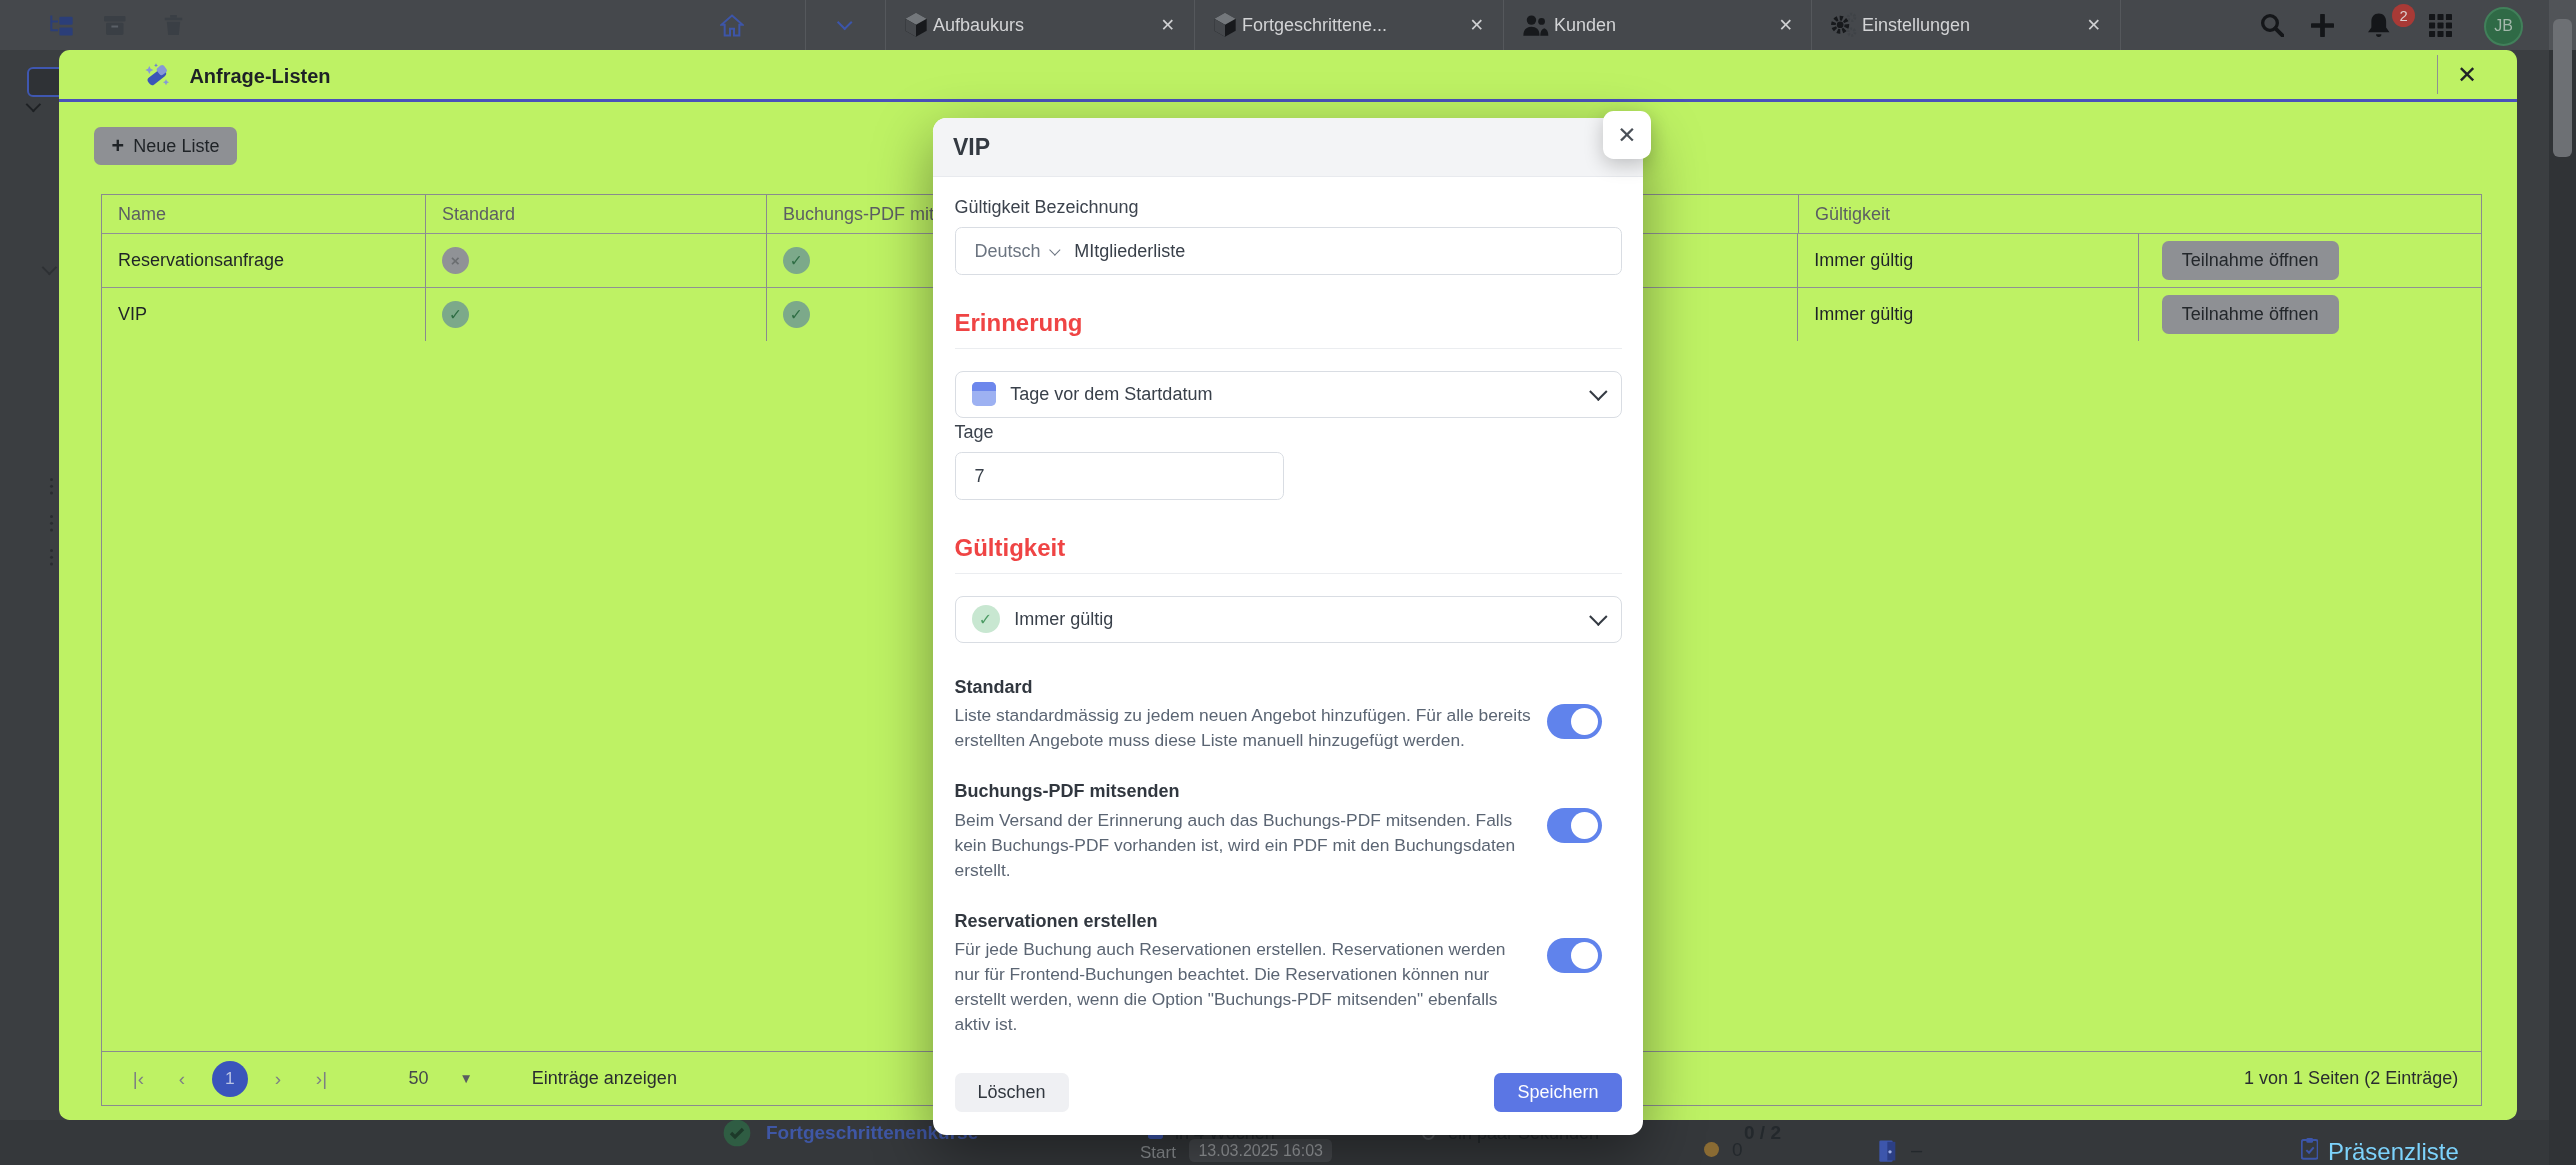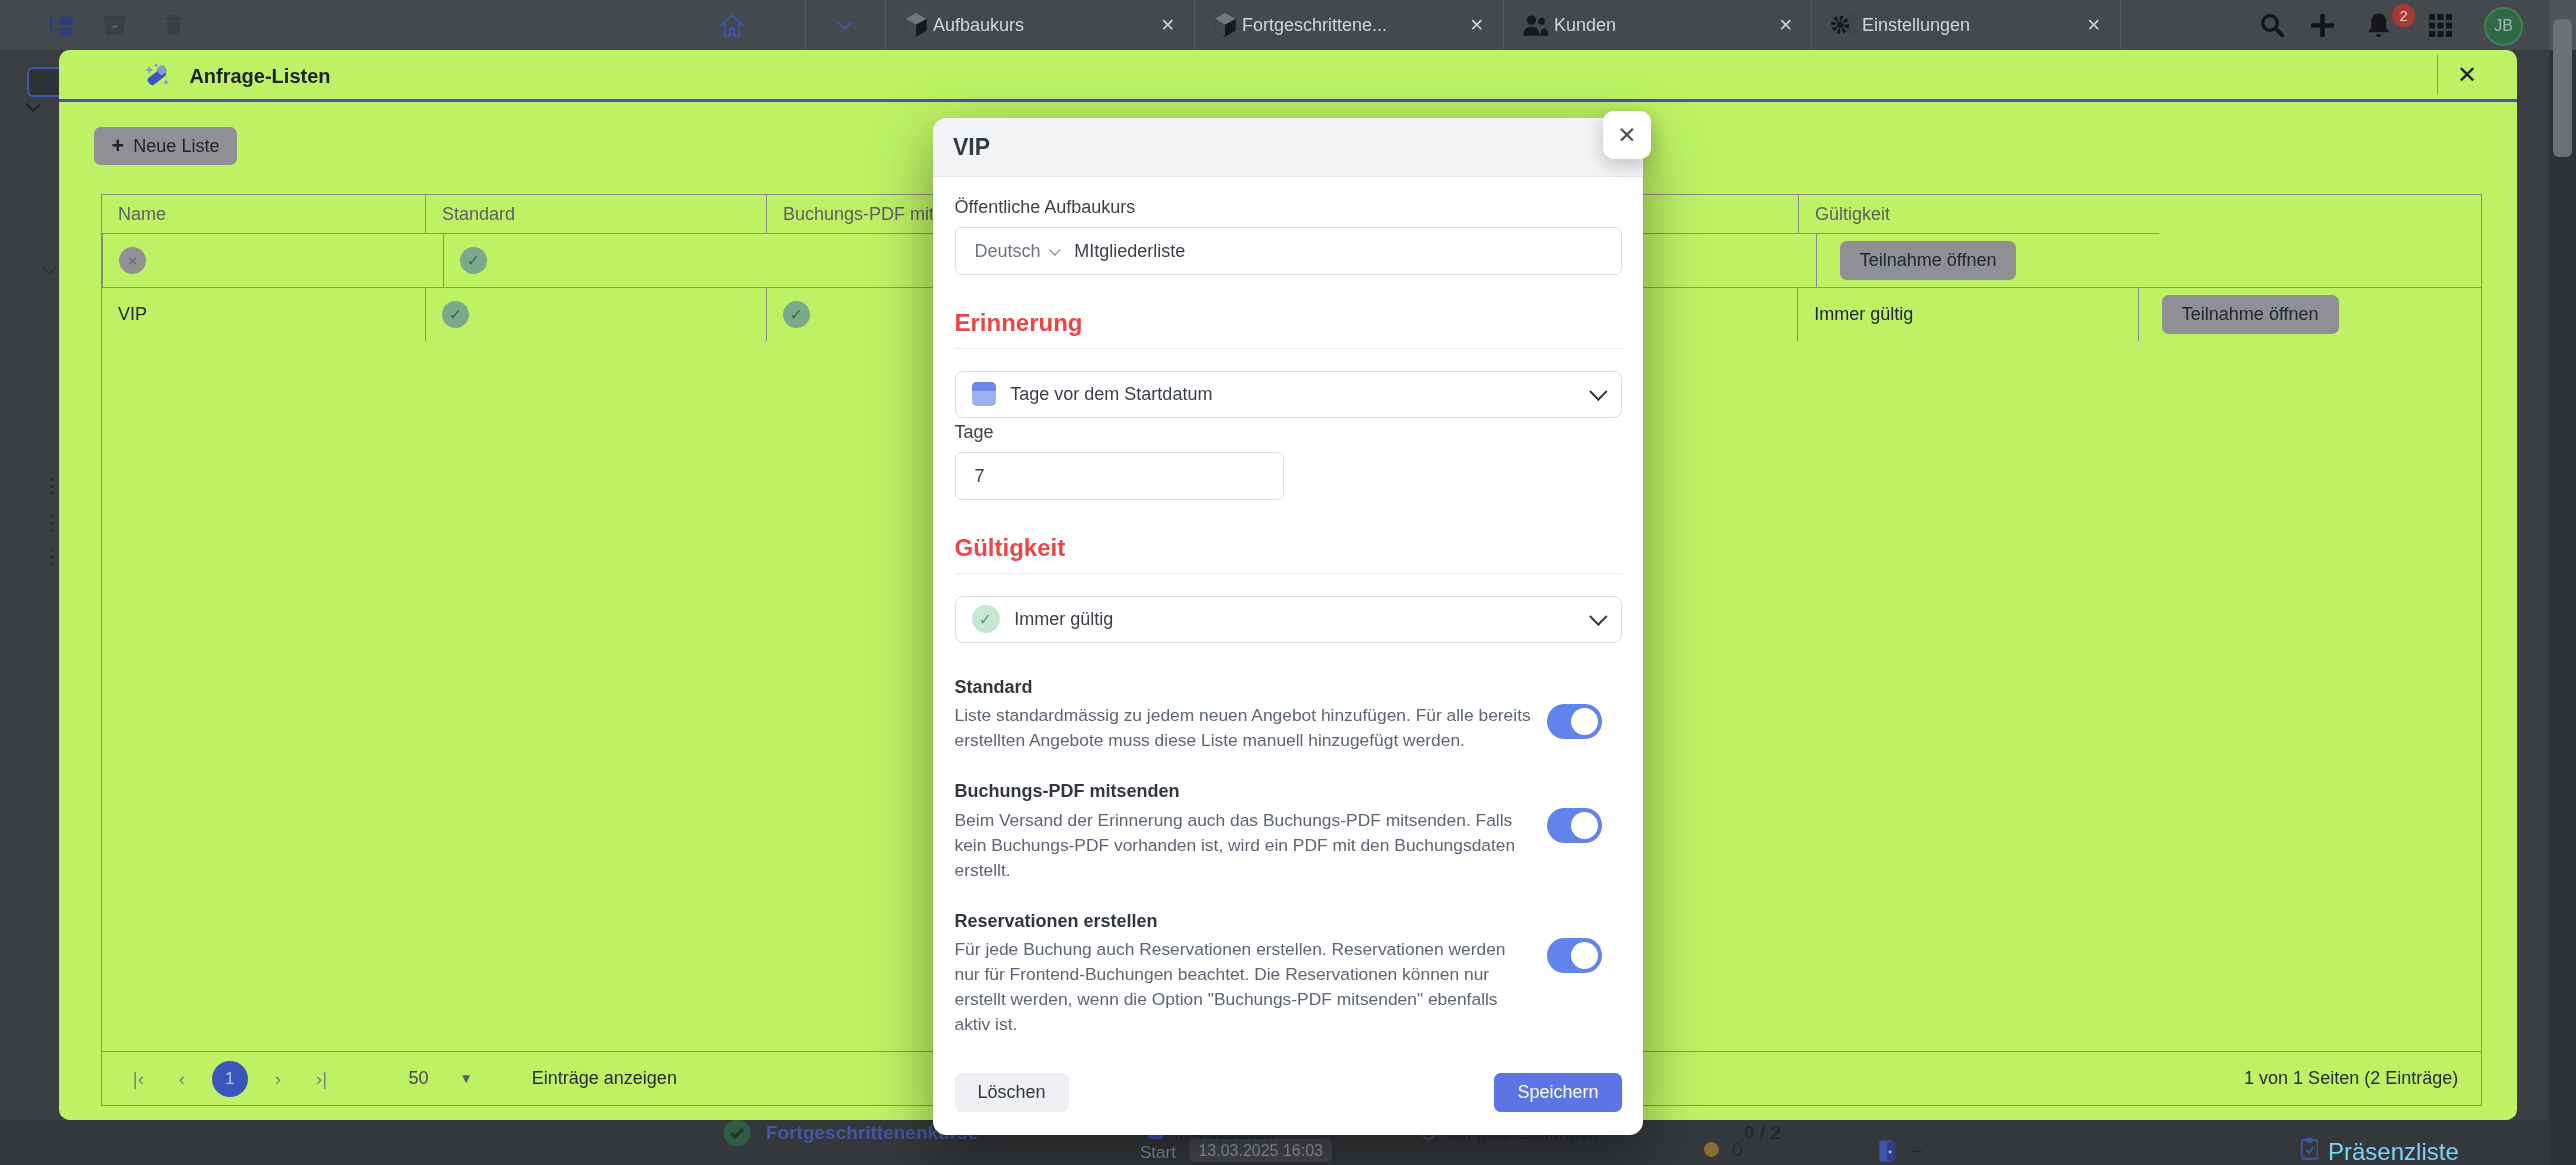--- a/index.html
+++ b/index.html
@@ -321,20 +321,21 @@
   </div>
 
   <div class="ltable">
     <div class="trow">
       <div class="cell th c0">Name</div>
       <div class="cell th c1">Standard</div>
       <div class="cell th c2">Buchungs-PDF mitsenden</div>
       <div class="cell th c3">Gültigkeit</div>
     </div>
     <div class="trow">
+      <div class="cell td c0">Reservationsanfrage</div>
       <div class="cell td c1">
           <span class="chip no">×</span>
         </div>
       <div class="cell td c2">
           <span class="chip ok">✓</span>
         </div>
       <div class="cell td c3">Immer gültig</div>
       <div class="cell td c4">
           <span class="rowbtn">Teilnahme öffnen</span>
         </div>
@@ -365,21 +366,21 @@
       <span class="pg-summary">1 von 1 Seiten (2 Einträge)</span>
     </div>
   </div>
 </div>
 
 <div class="dlg">
   <div class="dlg-close">✕</div>
   <div class="dlg-head">VIP</div>
   <div class="dlg-body">
 
-    <div class="flabel">Öffentliche Aufbaukurs</div>
+    <div class="flabel">Gültigkeit Bezeichnung</div>
     <div class="inputrow">
       <span class="lang">Deutsch</span>
       <span class="mini-chev"></span>
       <input readonly="" value="MItgliederliste" style="">
     </div>
 
     <div class="h2">Erinnerung</div>
     <div class="hr"></div>
     <div class="selectrow">
       <span class="cal"></span>

